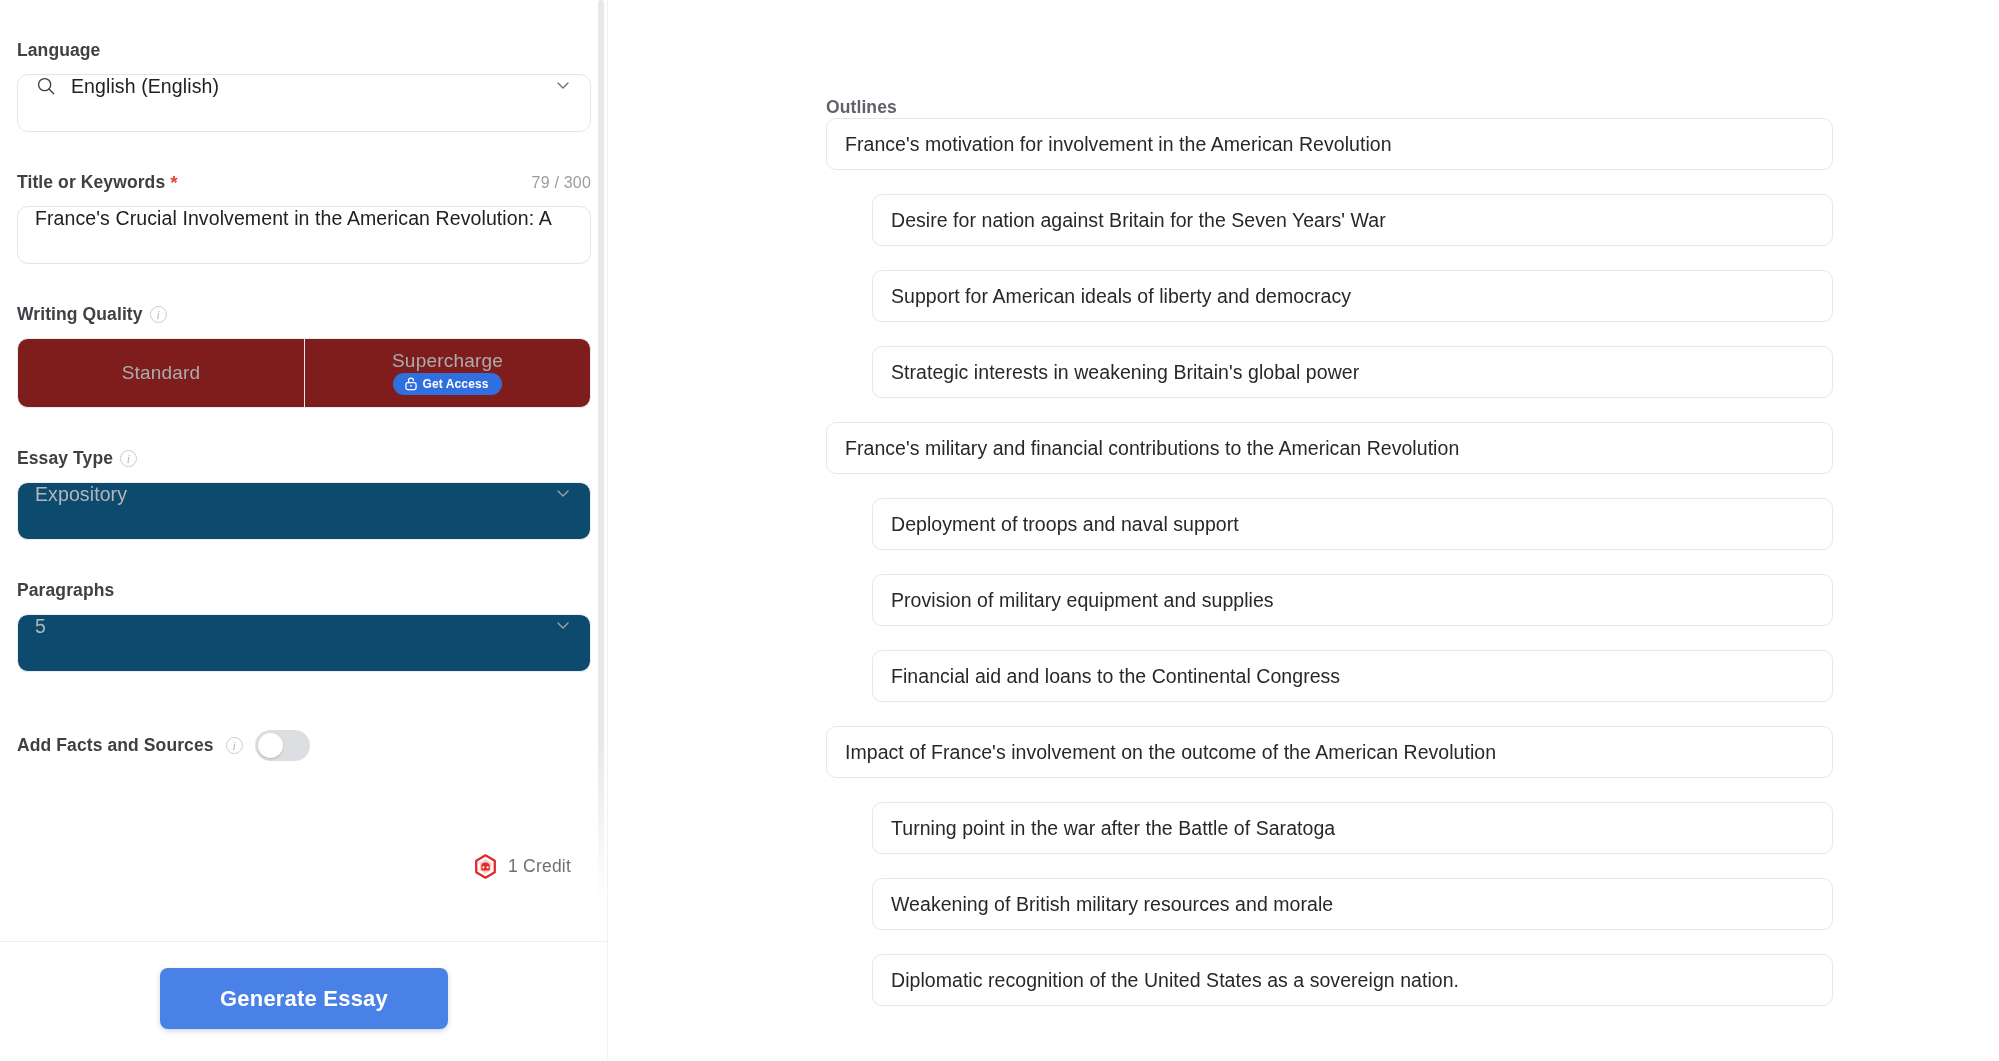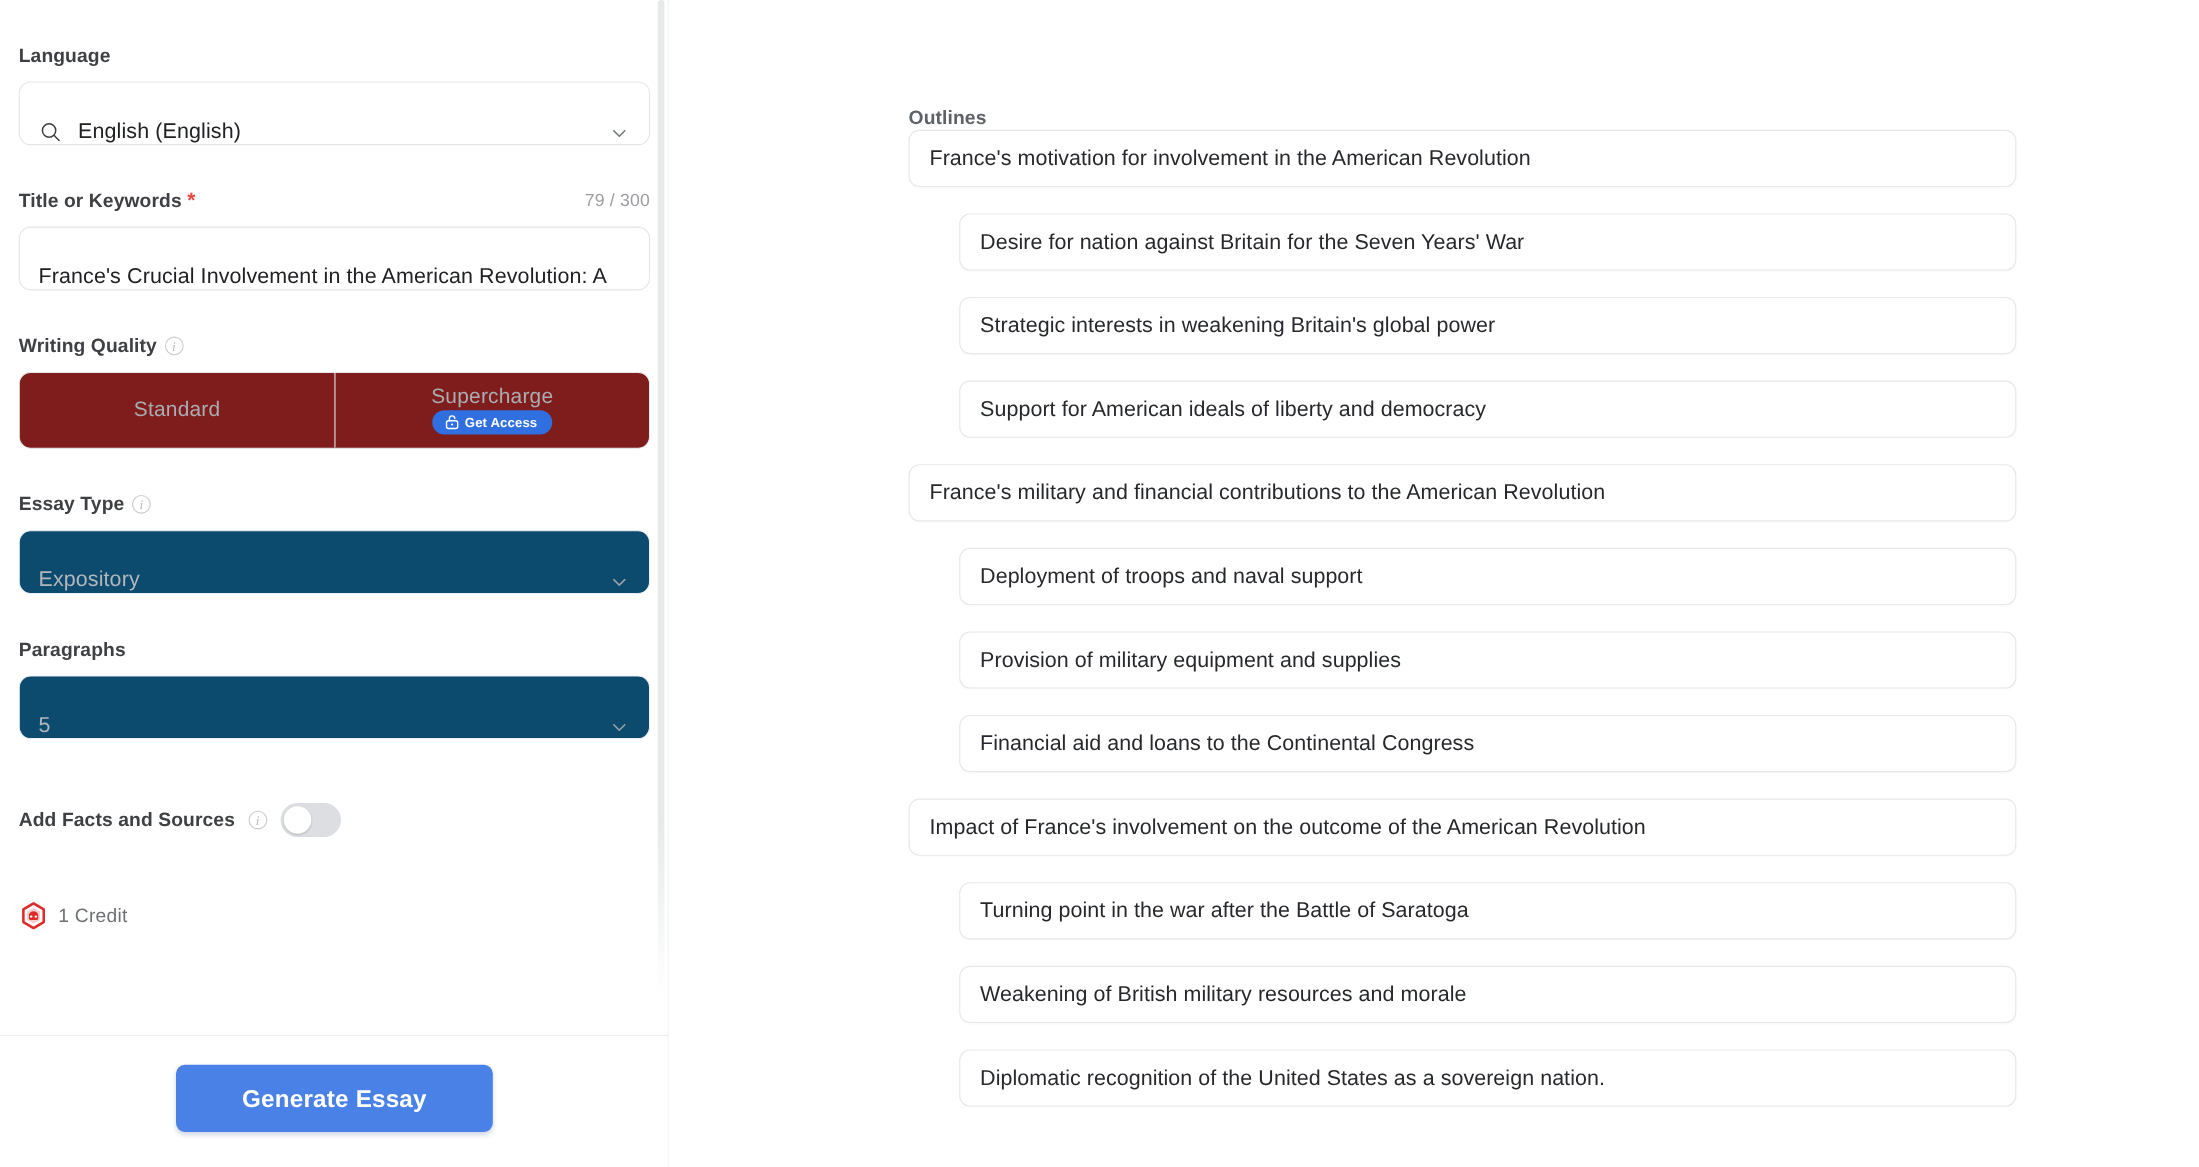--- a/index.html
+++ b/index.html
@@ -40,21 +40,21 @@
     font-size: 12px; font-style: italic; font-family: "Liberation Serif", serif;
     color: #b6b9be; line-height: 1; font-weight: normal;
   }
 
   .input-box {
     margin-top: 13px;
     height: 58px;
     border: 1.2px solid #e3e5e8;
     border-radius: 11px;
     background: #ffffff;
-    display: flex; align-items: flex-end;
+    display: flex; align-items: flex-start;
     padding: 0 17px;
     gap: 14px;
   }
   .input-box.disabled { background: #0c4a6e; border-color: #eceef0; }
   .input-value { font-size: 19.5px; color: #202124; letter-spacing: .1px; white-space: nowrap; overflow: hidden; }
   .input-value.placeholder { color: #b3b6bb; }
   .flex-grow { flex: 1 1 auto; min-width: 0; }
 
   .search-icon { flex: 0 0 auto; width: 22px; height: 22px; display: block; }
   .chev { flex: 0 0 auto; width: 20px; height: 20px; display: block; }
@@ -98,22 +98,22 @@
     background: #dcdee1; position: relative; flex: 0 0 auto;
   }
   .toggle .knob {
     position: absolute; top: 3px; left: 3px;
     width: 25px; height: 25px; border-radius: 50%;
     background: #ffffff; box-shadow: 0 1px 2px rgba(0,0,0,.18);
   }
 
   
   .credit-row {
-    display: flex; align-items: center; 
-    gap: 9px; margin-top: 58px; padding-right: 20px;
+    display: flex; align-items: center; justify-content: flex-end;
+    gap: 9px; margin-top: 92px; padding-right: 20px;
   }
   .credit-icon { width: 27px; height: 27px; display: block; }
   .credit-text { font-size: 17.5px; color: #6d7075; letter-spacing: .2px; }
 
   
   .left-divider {
     position: absolute; left: 0; top: 941px;
     width: 608px; height: 1px; background: #eceef0;
   }
   .footer {
@@ -282,22 +282,22 @@
     </div>
 
     <div class="panel-edge"></div>
   </div>
 
   <div class="right-panel">
     <div class="outlines-label">Outlines</div>
     <div class="outline-list" id="outline-list">
         <div class="outline-card level-1">France's motivation for involvement in the American Revolution</div>
         <div class="outline-card level-2">Desire for nation against Britain for the Seven Years' War</div>
+        <div class="outline-card level-2">Support for American ideals of liberty and democracy</div>
         <div class="outline-card level-2">Strategic interests in weakening Britain's global power</div>
-        <div class="outline-card level-2">Support for American ideals of liberty and democracy</div>
         <div class="outline-card level-1">France's military and financial contributions to the American Revolution</div>
         <div class="outline-card level-2">Deployment of troops and naval support</div>
         <div class="outline-card level-2">Provision of military equipment and supplies</div>
         <div class="outline-card level-2">Financial aid and loans to the Continental Congress</div>
         <div class="outline-card level-1">Impact of France's involvement on the outcome of the American Revolution</div>
         <div class="outline-card level-2">Turning point in the war after the Battle of Saratoga</div>
         <div class="outline-card level-2">Weakening of British military resources and morale</div>
         <div class="outline-card level-2">Diplomatic recognition of the United States as a sovereign nation.</div>
       </div>
   </div>

